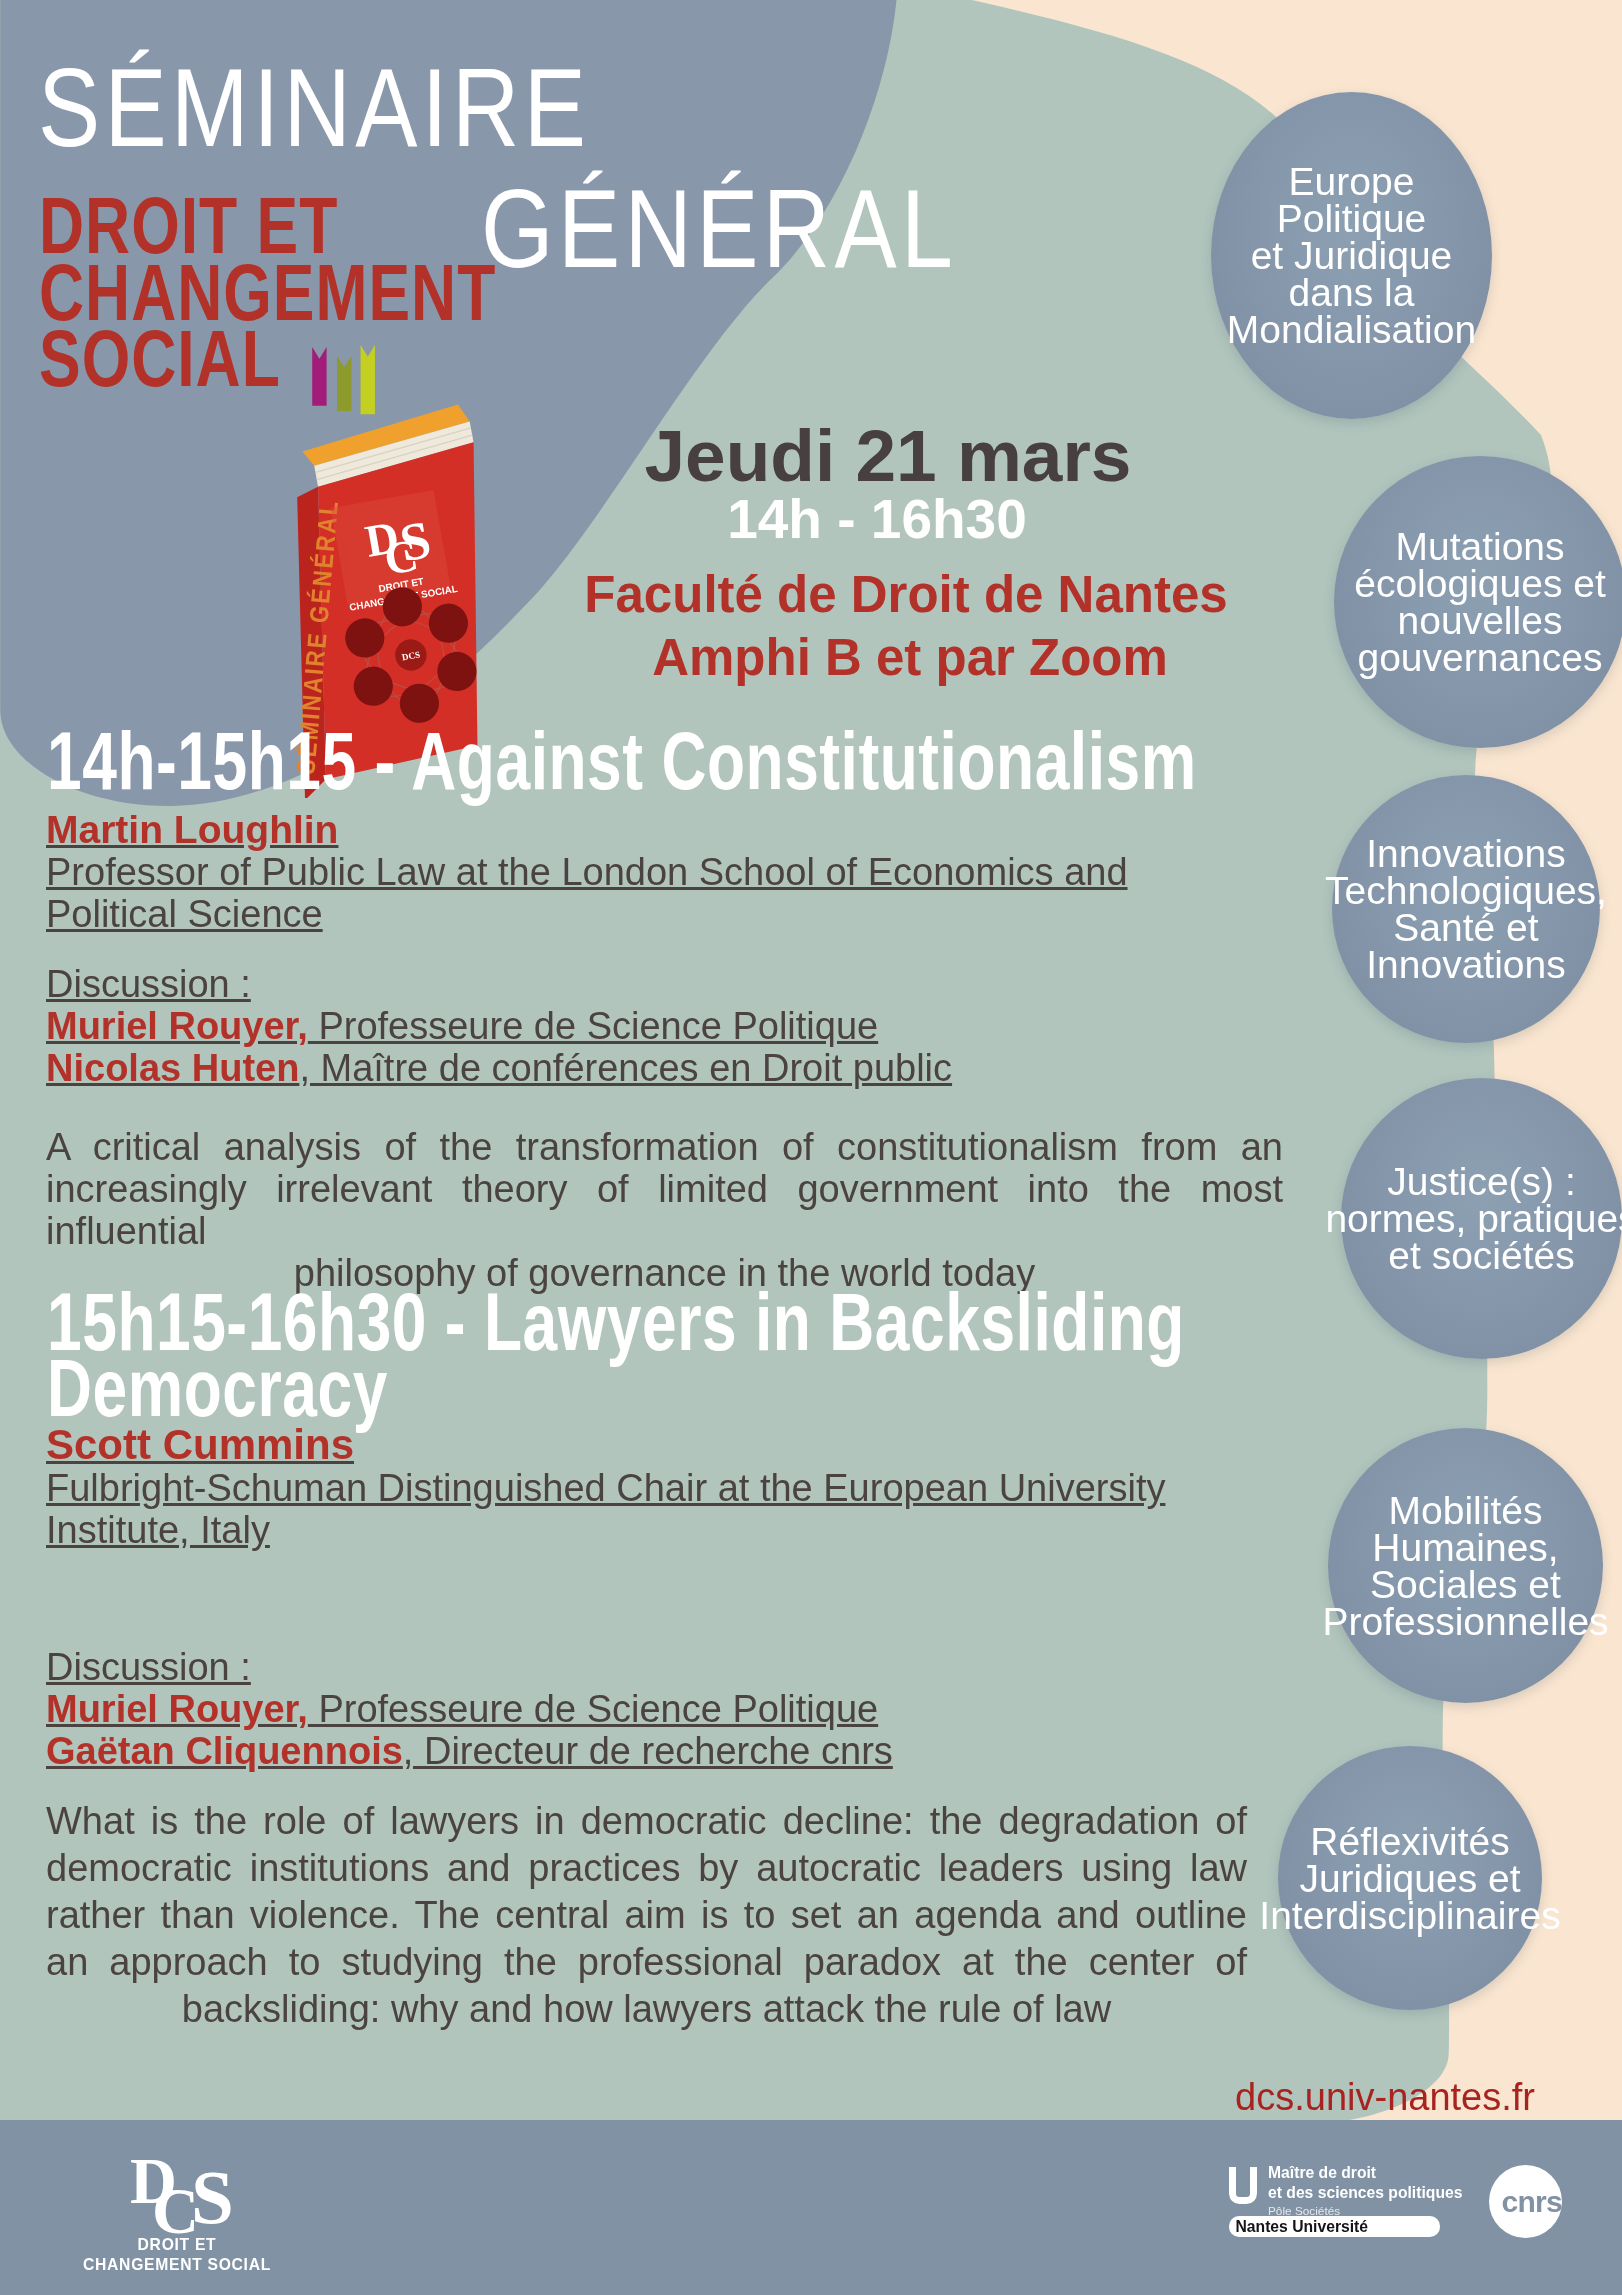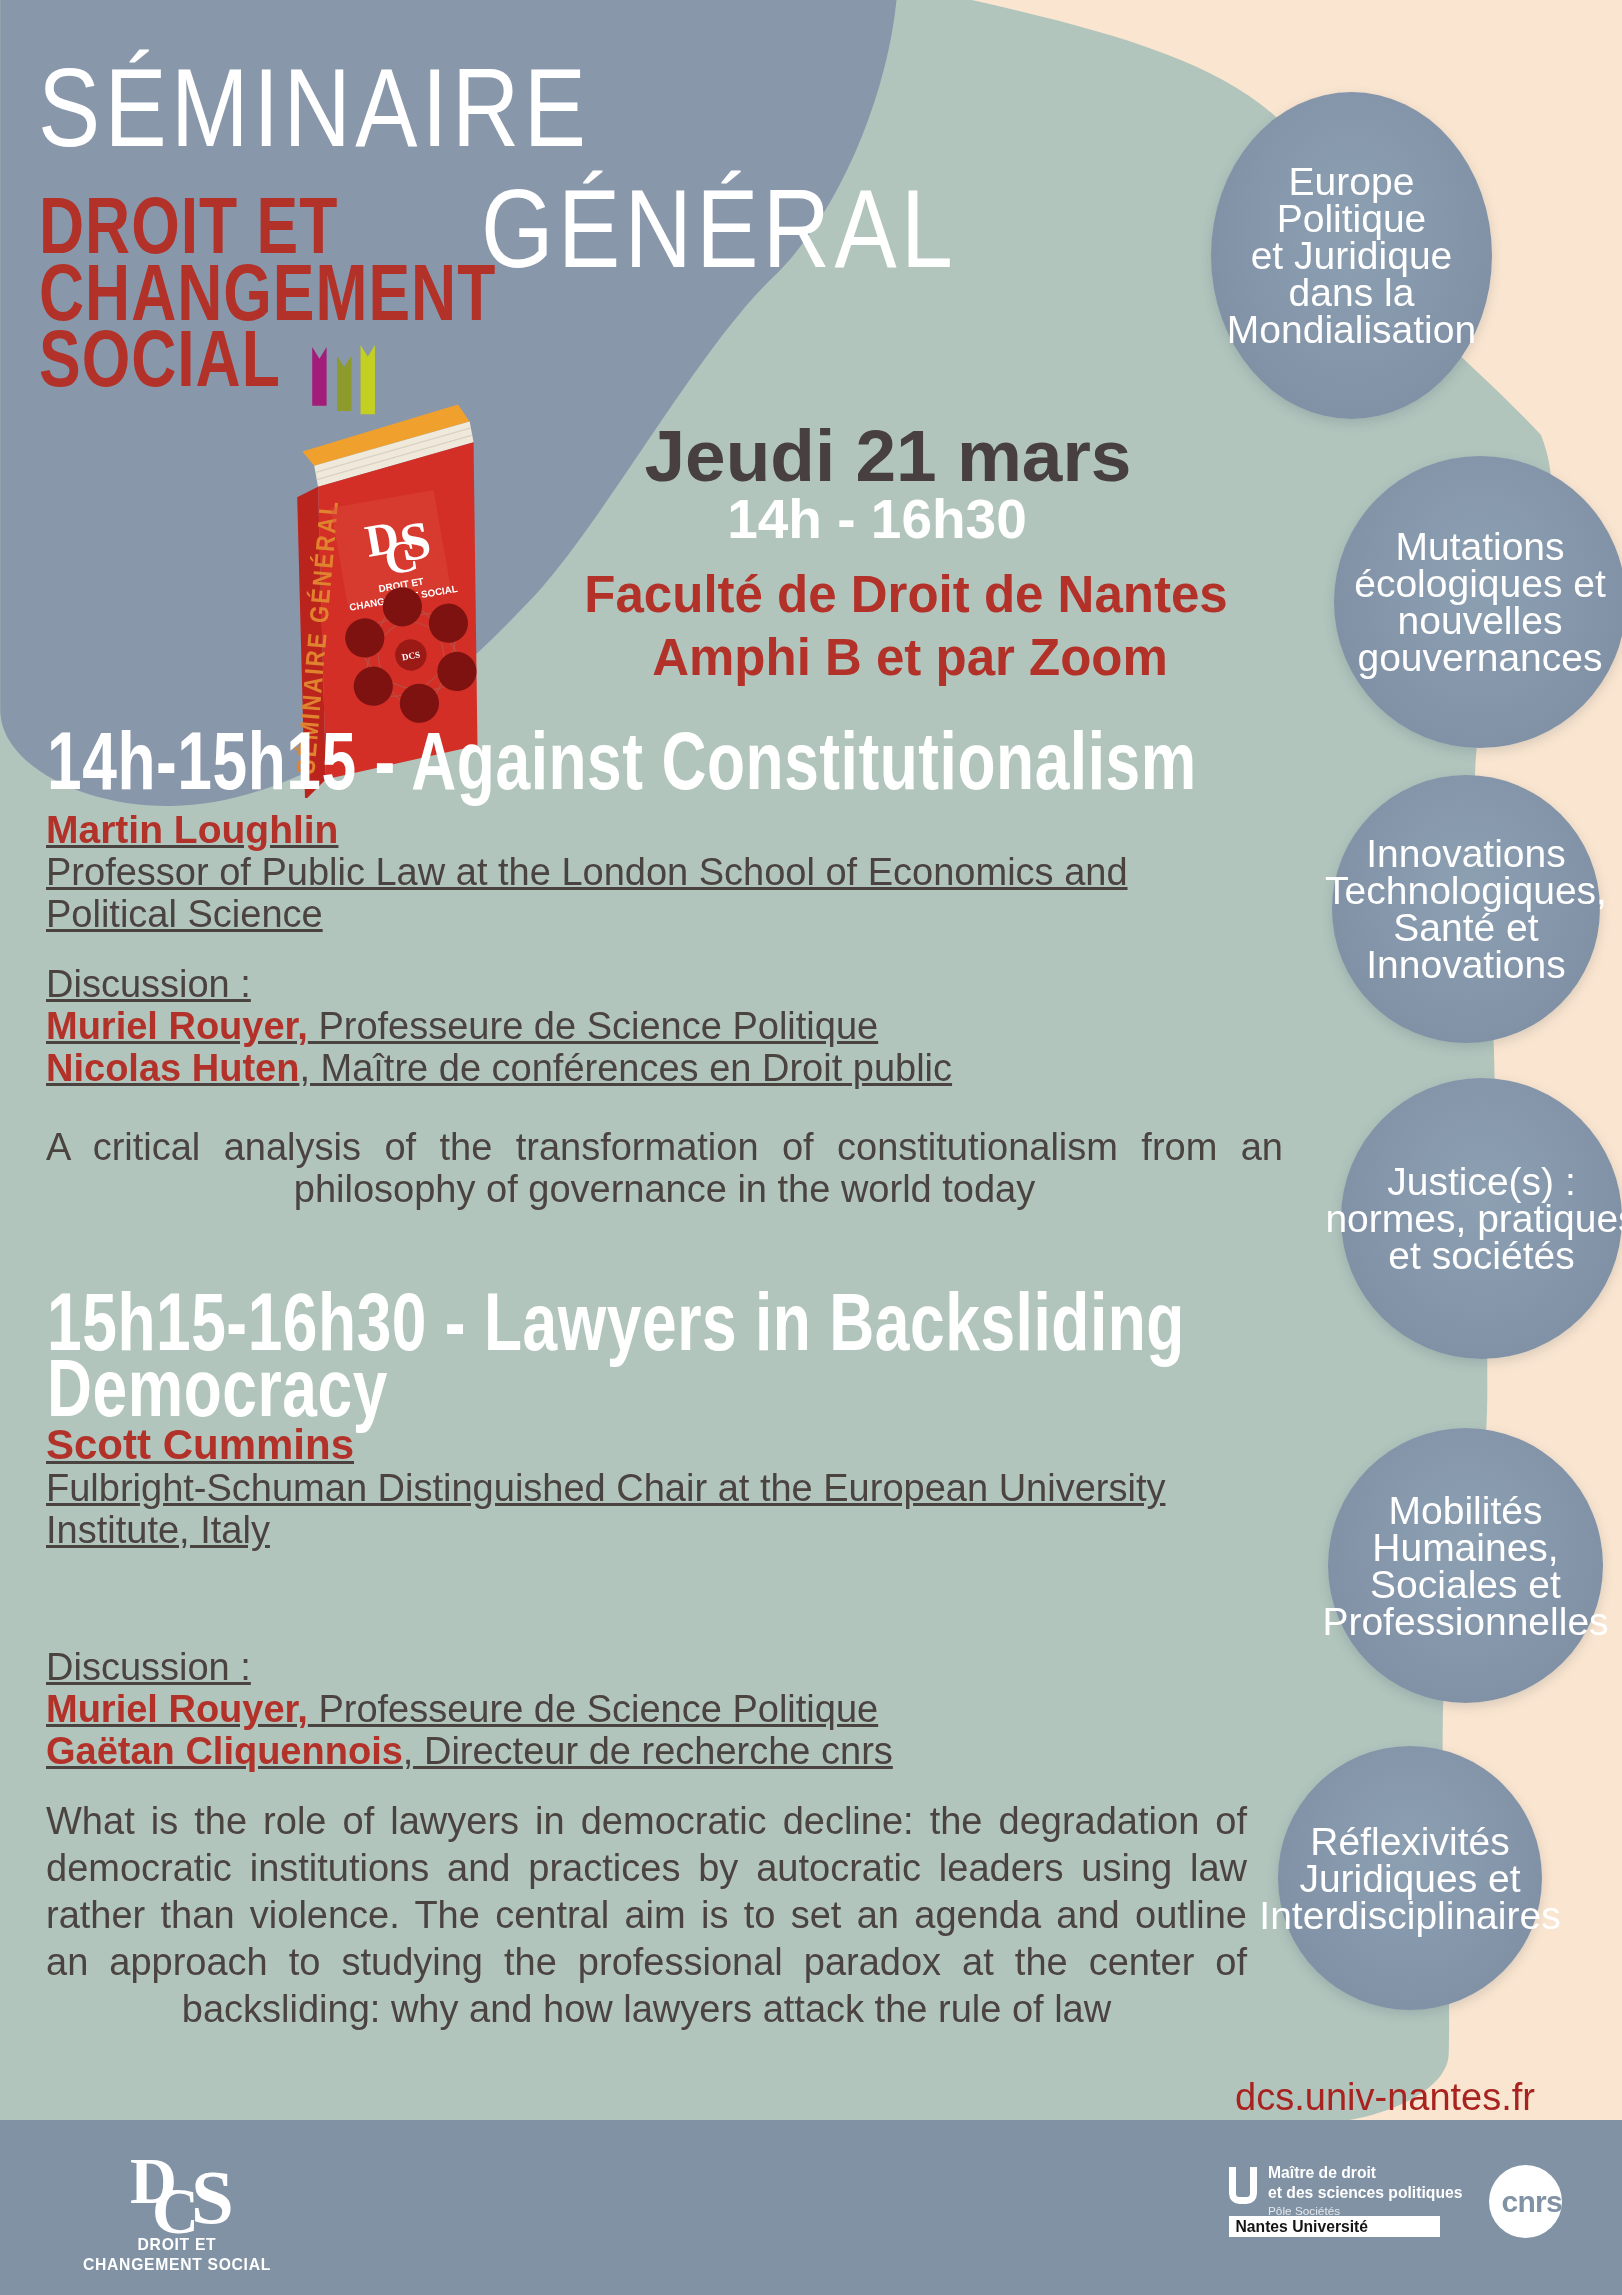--- a/index.html
+++ b/index.html
@@ -63,21 +63,21 @@
   .footer{left:0;top:2120px;width:1623px;height:175px;background:#8092a4;}
   .dcs-letter{position:absolute;color:#ffffff;font-family:"Liberation Serif", serif;font-weight:700;line-height:1;}
   .dcs-sub{position:absolute;color:#ffffff;font-size:15.7px;font-weight:700;letter-spacing:0.7px;text-align:center;width:236px;left:59px;white-space:nowrap;}
   .nu-glyph{
     position:absolute;left:1229px;top:2167px;width:27.5px;height:37px;box-sizing:border-box;
     border-left:7.2px solid #fff;border-right:7.2px solid #fff;border-bottom:7.2px solid #fff;
     border-radius:0 0 10.5px 10.5px;
   }
   .fac-text{position:absolute;left:1268px;top:2163px;color:#fff;font-size:15.7px;font-weight:700;line-height:19.6px;white-space:nowrap;}
   .fac-text .small{font-size:11.8px;font-weight:400;opacity:.8;}
-  .nu-box{position:absolute;left:1229px;top:2216px;width:211px;height:21px;background:#fff;}
+  .nu-box{position:absolute;left:1229px;top:2216px;width:211px;height:21px;background:#fff;border-radius:10px;}
   .nu-box span{display:block;color:#141414;font-size:15.7px;font-weight:700;line-height:21px;padding-left:6.5px;white-space:nowrap;}
   .cnrs-circle{
     position:absolute;left:1489px;top:2165px;width:73px;height:73px;border-radius:50%;background:#fff;
     display:flex;align-items:center;justify-content:flex-end;
   }
   .cnrs-circle span{color:#8092a4;font-size:30px;font-weight:700;letter-spacing:-0.7px;}
 </style>
 </head>
 <body>
 
@@ -205,20 +205,21 @@
     <div class="line">
       <span class="rn">Muriel Rouyer,</span><span> Professeure de Science Politique</span>
     </div>
     <div class="line">
       <span class="rn">Nicolas Huten</span><span>, Maître de conférences en Droit public</span>
     </div>
   </div>
 
   <div class="para abs" style="left:46px;top:1126px;width:1237px;">
     <div class="jl">A critical analysis of the transformation of constitutionalism from an</div>
+    <div class="jl">increasingly irrelevant theory of limited government into the most influential</div>
     <div class="jl-last">philosophy of governance in the world today</div>
   </div>
 
   <div class="sec-head abs" style="left:47px;top:1281px;">15h15-16h30 - Lawyers in Backsliding</div>
   <div class="sec-head abs" style="left:47px;top:1347px;">Democracy</div>
 
   <div class="body-block abs" style="left:46px;top:1424px;">
     <div class="line"><span class="rn" style="font-size:42px;">Scott Cummins</span></div>
     <div class="line">Fulbright-Schuman Distinguished Chair at the European University</div>
     <div class="line">Institute, Italy</div>

